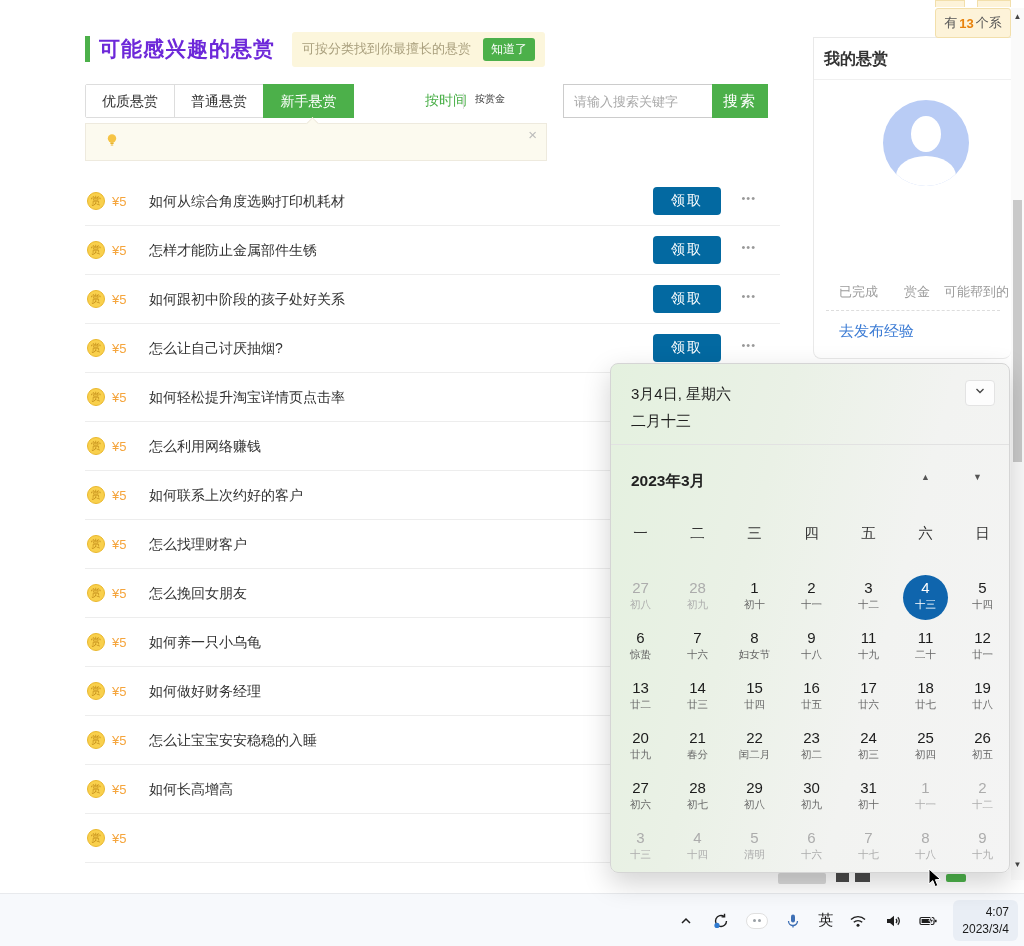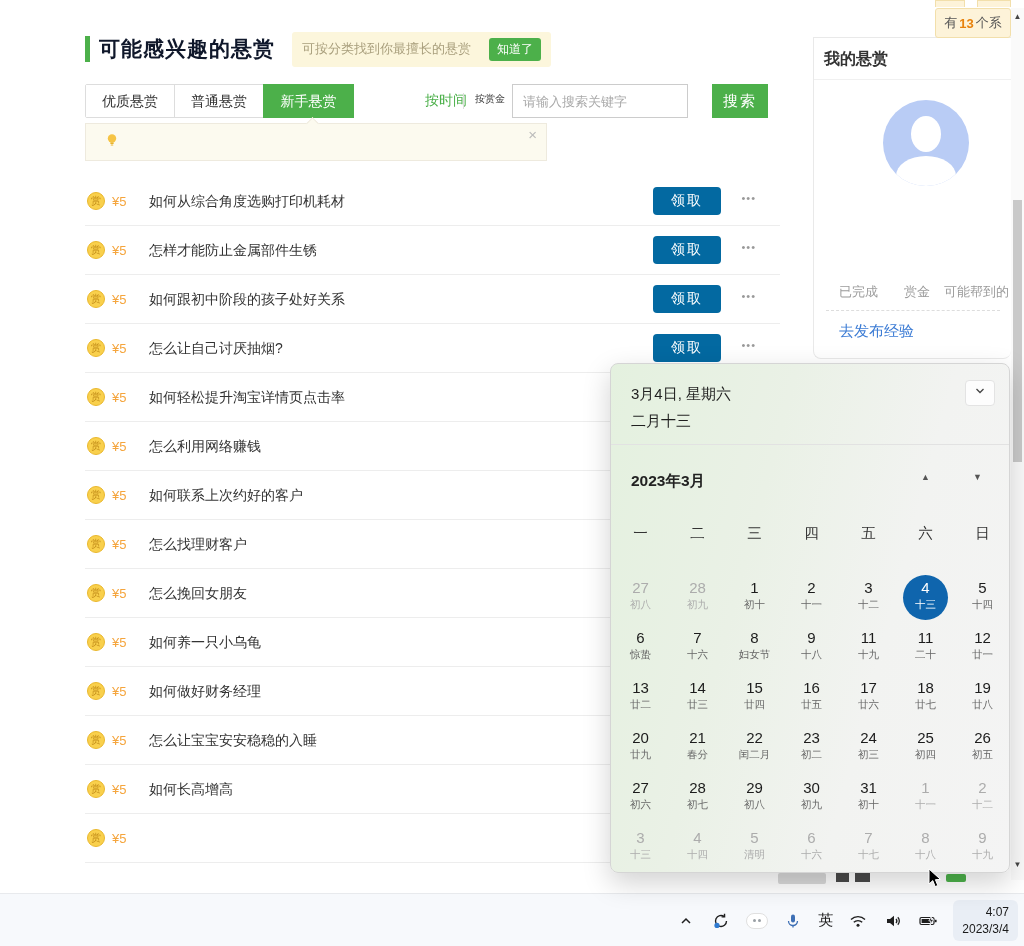--- a/index.html
+++ b/index.html
@@ -3,33 +3,33 @@
 <meta charset="utf-8">
 <style>
   * { margin:0; padding:0; box-sizing:border-box; }
   body { font-family:"Liberation Sans","DejaVu Sans",sans-serif; background:#fff; }
   .screen { position:relative; width:1024px; height:946px; overflow:hidden; background:#fff; }
 
   
   .main { position:absolute; left:85px; top:0; width:695px; height:880px; }
   .page-header { position:absolute; left:0; top:32px; height:34px; display:flex; align-items:center; }
   .accent-bar { width:5px; height:26px; background:#4cb04a; margin-right:9px; }
-  .page-title { font-size:21px; font-weight:bold; color:#0f172a; letter-spacing:1px; }
-  .hint-pill { margin-left:17px; background:#fcf6dc; border-radius:3px; padding:6px 10px; font-size:13px; color:#a89e7c; display:flex; align-items:center; gap:18px; }
+  .page-title { font-size:21px; font-weight:bold; color:#6d28d9; letter-spacing:1px; }
+  .hint-pill { margin-left:17px; background:#fcf6dc; border-radius:3px; padding:6px 10px; font-size:13px; color:#a89e7c; display:flex; align-items:center; gap:12px; }
   .hint-btn { background:#4cb04a; color:#fff; border:none; border-radius:3px; font-size:12px; padding:3px 8px; cursor:pointer; }
 
   .toolbar { position:absolute; left:0; top:84px; width:695px; height:34px; }
   .tab-group { position:absolute; left:0; top:0; display:flex; border:1px solid #ddd; border-radius:2px; }
   .tab { width:89px; height:32px; line-height:32px; text-align:center; font-size:14px; color:#333; background:#fff; border-right:1px solid #ddd; cursor:pointer; }
   .tab:last-child { border-right:none; }
   .tab.active { background:#4cb04a; color:#fff; border-color:#4cb04a; margin:-1px; height:34px; line-height:34px; width:91px; }
   .sort-time { position:absolute; left:340px; top:8px; font-size:14px; color:#4cb04a; cursor:pointer; }
   .vsep { position:absolute; left:378px; top:9px; width:1px; height:16px; background:#ddd; }
   .sort-reward { position:absolute; left:390px; top:8px; font-size:10px; color:#333; cursor:pointer;text-align:center; }
-  .search-input { position:absolute; left:427px; top:0; width:176px; height:34px; border:1px solid #ccc; padding:0 10px; font-size:13px; color:#333; outline:none; }
+  .search-input { position:absolute; left:478px; top:0; width:176px; height:34px; border:1px solid #ccc; padding:0 10px; font-size:13px; color:#333; outline:none; }
   .search-input::placeholder { color:#a9a9a9; }
   .search-btn { position:absolute; left:627px; top:0; width:56px; height:34px; background:#4cb04a; color:#fff; border:none; font-size:15px; cursor:pointer; letter-spacing:2px; }
 
   .tip-banner { position:absolute; left:0; top:123px; width:462px; height:38px; background:#fcfaef; border:1px solid #eeeade; display:flex; align-items:center; }
   .tip-caret { position:absolute; left:222px; top:-5px; width:9px; height:9px; background:#fcfaef; border-left:1px solid #eeeade; border-top:1px solid #eeeade; transform:rotate(45deg); }
   .bulb { margin:0 12px 0 18px; flex:none; }
   .tip-text { font-size:13px; color:#a9a9a9; }
   .tip-close { position:absolute; right:9px; top:2px; font-size:15px; color:#bbb; cursor:pointer; }
 
   .reward-list { position:absolute; left:0; top:177px; width:695px; }

